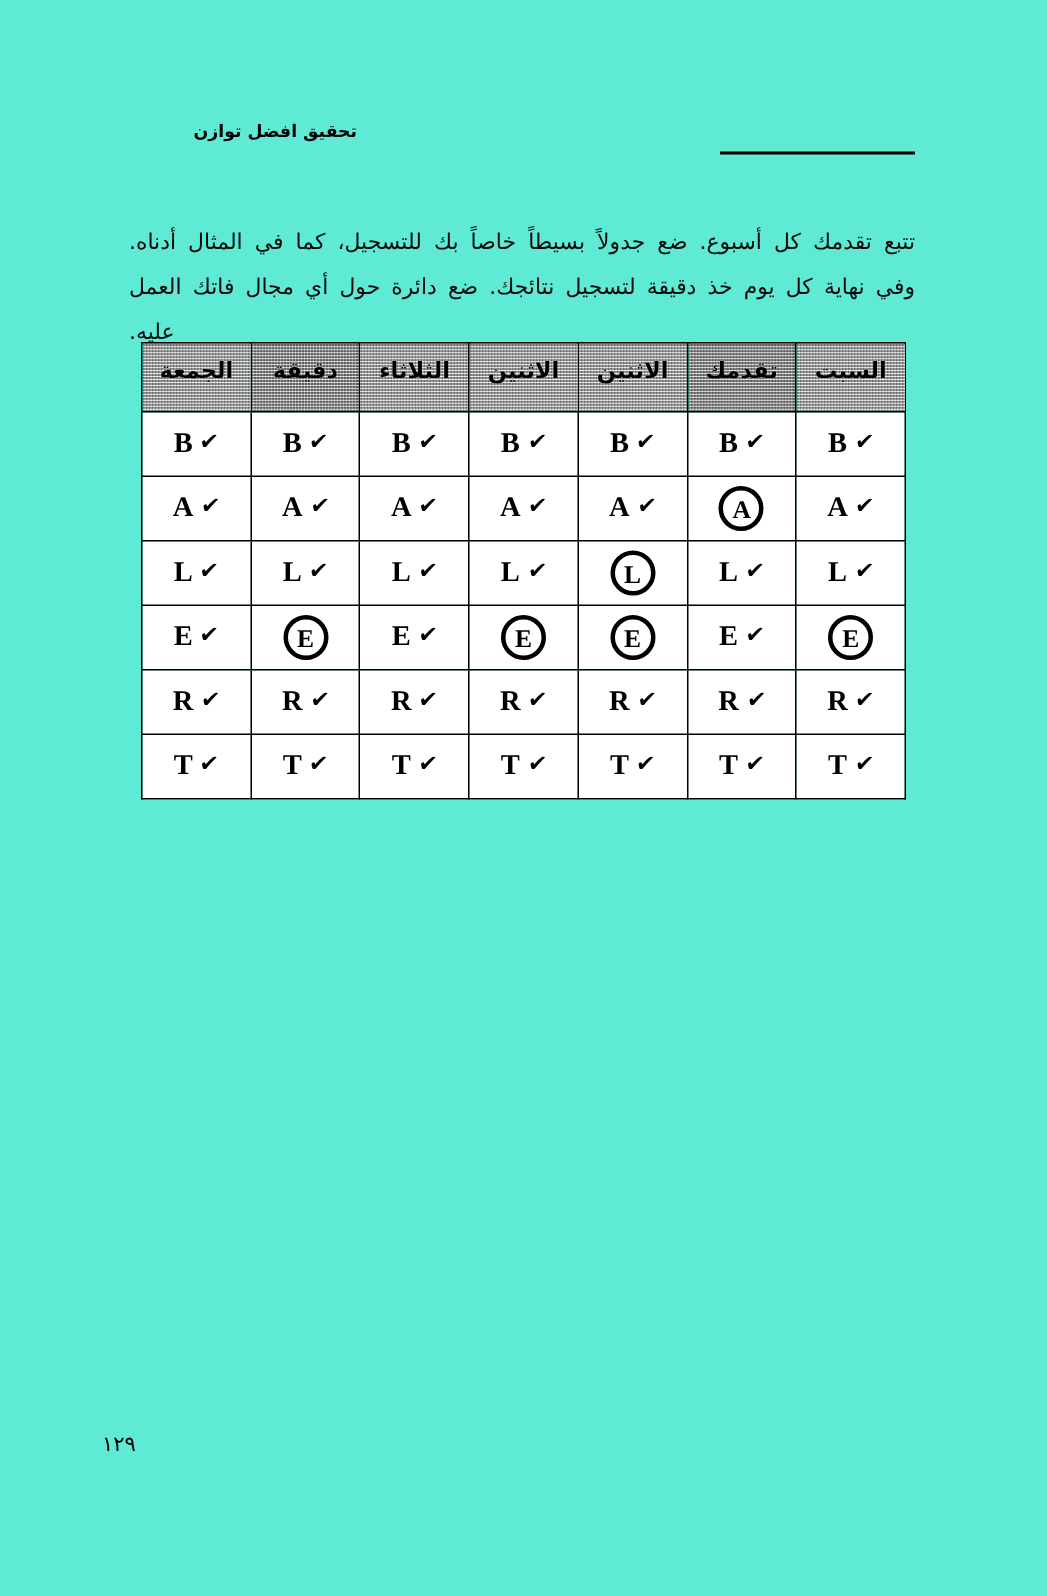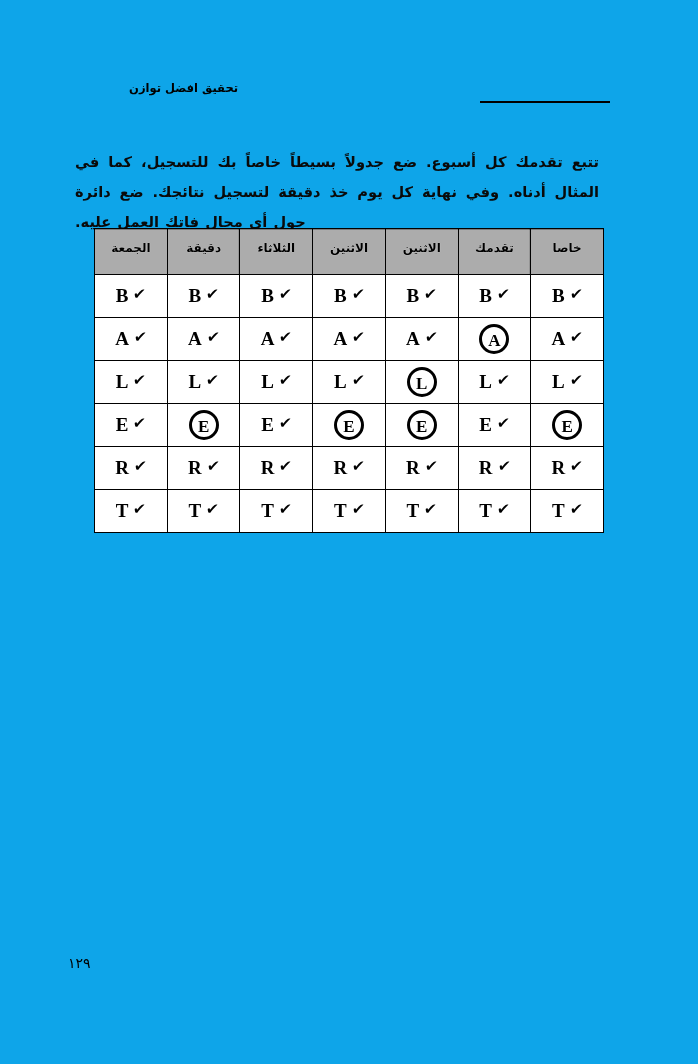--- a/index.html
+++ b/index.html
@@ -13,21 +13,21 @@
     height: 1064px;
     position: relative;
     overflow: hidden;
     font-family: "Liberation Serif", "DejaVu Serif", serif;
     color: #000000;
   }
 
   .page {
     position: absolute;
     inset: 0;
-    background: #0ea5e9;
+    background: #5eead4;
     padding-left: 33px;
   }
 
   
   .running-header {
     position: absolute;
     top: 78px;
     right: 460px;
     left: 88px;
     text-align: right;
@@ -48,28 +48,28 @@
     right: 88px;
     width: 130px;
     height: 1.6px;
     background: #000;
   }
 
   
   .body-para {
     position: absolute;
     top: 132px;
-    right: 99px;
+    right: 88px;
     width: 524px;
     direction: rtl;
     text-align: justify;
     text-align-last: left;
     font-family: "DejaVu Sans", "Liberation Sans", sans-serif;
     font-size: 14.6px;
-    font-weight: bold;
+    font-weight: normal;
     line-height: 30px;
     word-spacing: 1px;
     color: #0a0a0a;
   }
 
   
   .tracker-wrap {
     position: absolute;
     top: 228px;
     right: 94px;
@@ -93,21 +93,21 @@
     
     background-color: #c9c9c9;
     background-image:
       repeating-linear-gradient(0deg,  rgba(0,0,0,.34) 0 1px, rgba(255,255,255,.55) 1px 2px),
       repeating-linear-gradient(90deg, rgba(0,0,0,.30) 0 1px, rgba(255,255,255,.50) 1px 2px);
     position: relative;
   }
   .day-label {
     display: block;
     font-family: "DejaVu Sans", "Liberation Sans", sans-serif;
-    font-size: 12px;
+    font-size: 15px;
     font-weight: bold;
     color: #000;
     line-height: 1;
     position: relative;
     top: -4px;
     text-shadow: 0 0 1px rgba(255,255,255,.75);
     white-space: nowrap;
   }
   table.tracker td {
     height: 42px;
@@ -174,21 +174,21 @@
   </div>
   <div class="running-header-rule"></div>
 
   <p class="body-para">تتبع تقدمك كل أسبوع. ضع جدولاً بسيطاً خاصاً بك للتسجيل، كما في المثال أدناه. وفي نهاية كل يوم خذ دقيقة لتسجيل نتائجك. ضع دائرة حول أي مجال فاتك العمل عليه.</p>
 
   <div class="tracker-wrap">
     <table class="tracker">
       <thead>
         <tr id="header-row">
             <th>
-              <span class="day-label">خاصا</span>
+              <span class="day-label">السبت</span>
             </th>
             <th>
               <span class="day-label">تقدمك</span>
             </th>
             <th>
               <span class="day-label">الاثنين</span>
             </th>
             <th>
               <span class="day-label">الاثنين</span>
             </th>

